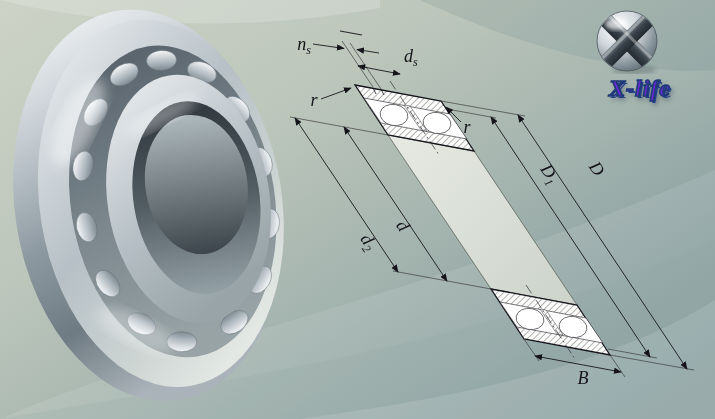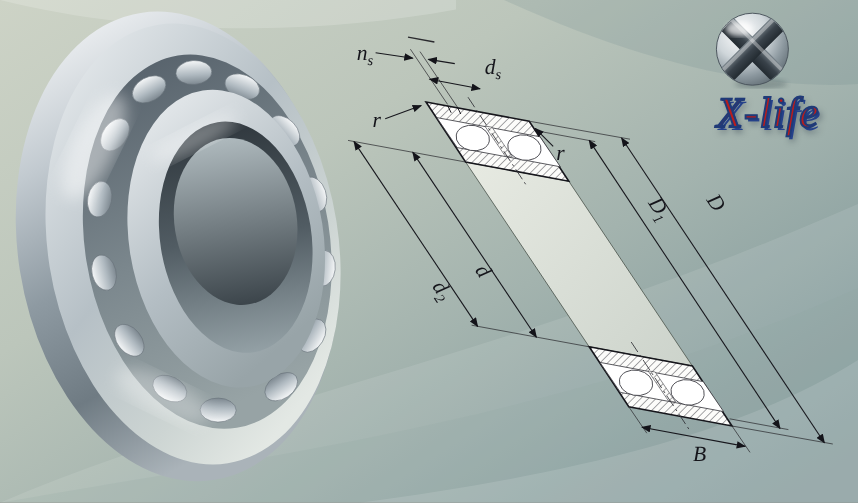--- a/index.html
+++ b/index.html
@@ -15,23 +15,23 @@
   .cl{stroke:#2e2e34;stroke-width:0.7;stroke-dasharray:10 3 2 3;fill:none;}
   .ext{stroke:#2a2a2e;stroke-width:0.6;fill:none;}
   .dimline{stroke:#17171d;stroke-width:0.9;fill:none;}
   .outline{stroke:#16161c;stroke-width:1.3;}
   .thin{stroke:#3c3c42;stroke-width:0.7;}
   
   .logo{position:absolute;left:566px;top:8px;width:148px;text-align:center;}
   .logo-sphere{display:block;margin-left:28px;}
   .logo-text{
     font-family:"Liberation Serif",serif;
-    font-weight:normal;font-style:italic;
-    font-size:36px;line-height:1;
-    color:#b91c1c;
+    font-weight:bold;font-style:italic;
+    font-size:24px;line-height:1;
+    color:#6d28d9;
     -webkit-text-stroke:1.6px #1f3a78;
     text-shadow:0 0 1px #1f3a78, 2px 2px 0 #25418a, 3px 4px 5px rgba(10,20,40,.5);
     letter-spacing:1px;
     margin-top:2px;
   }
 </style>
 </head>
 <body>
 
 <div class="stage">

